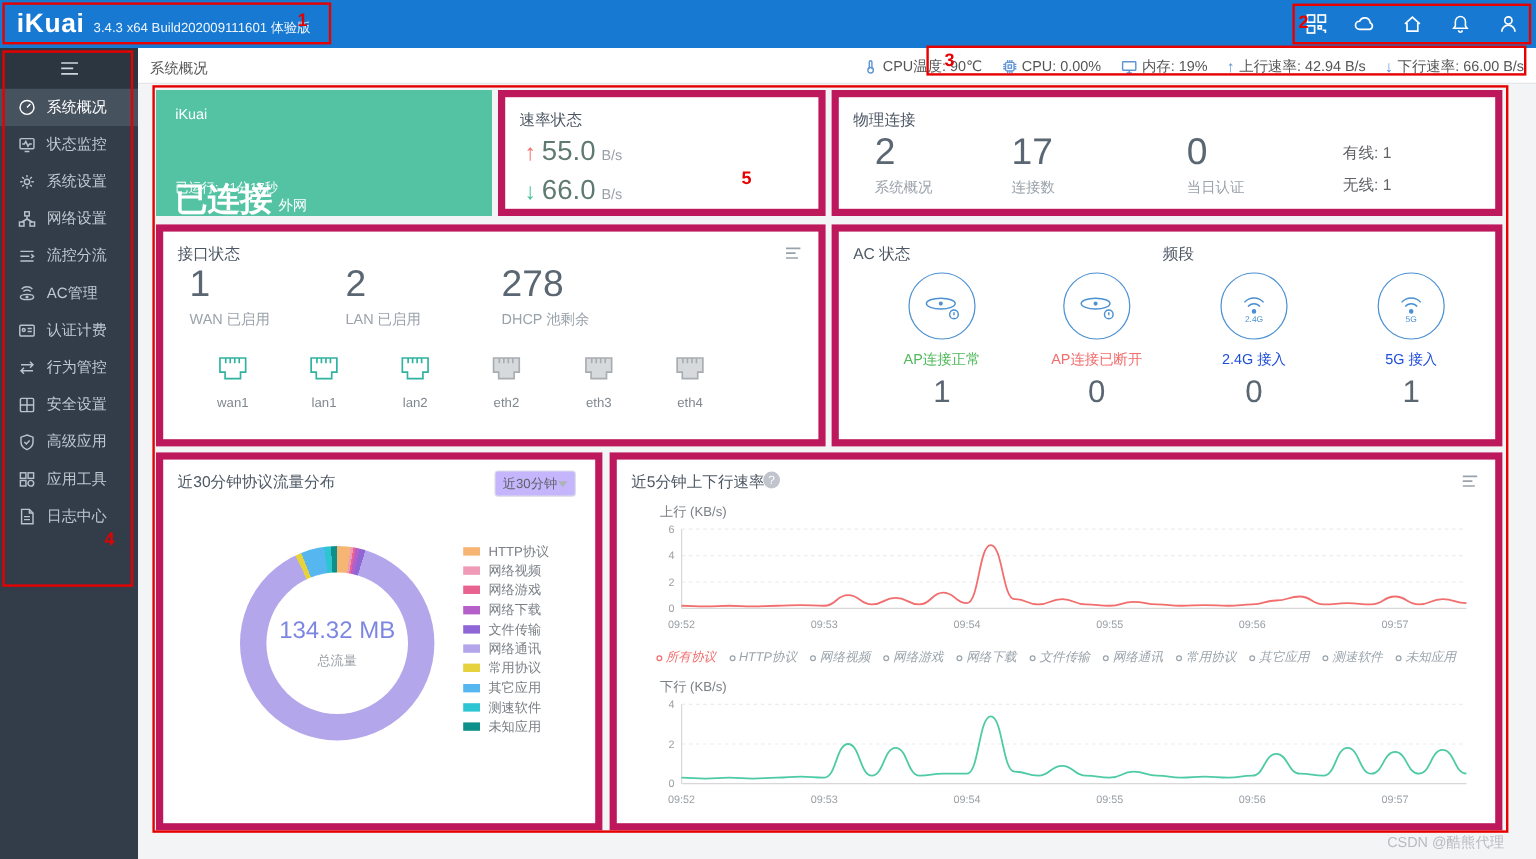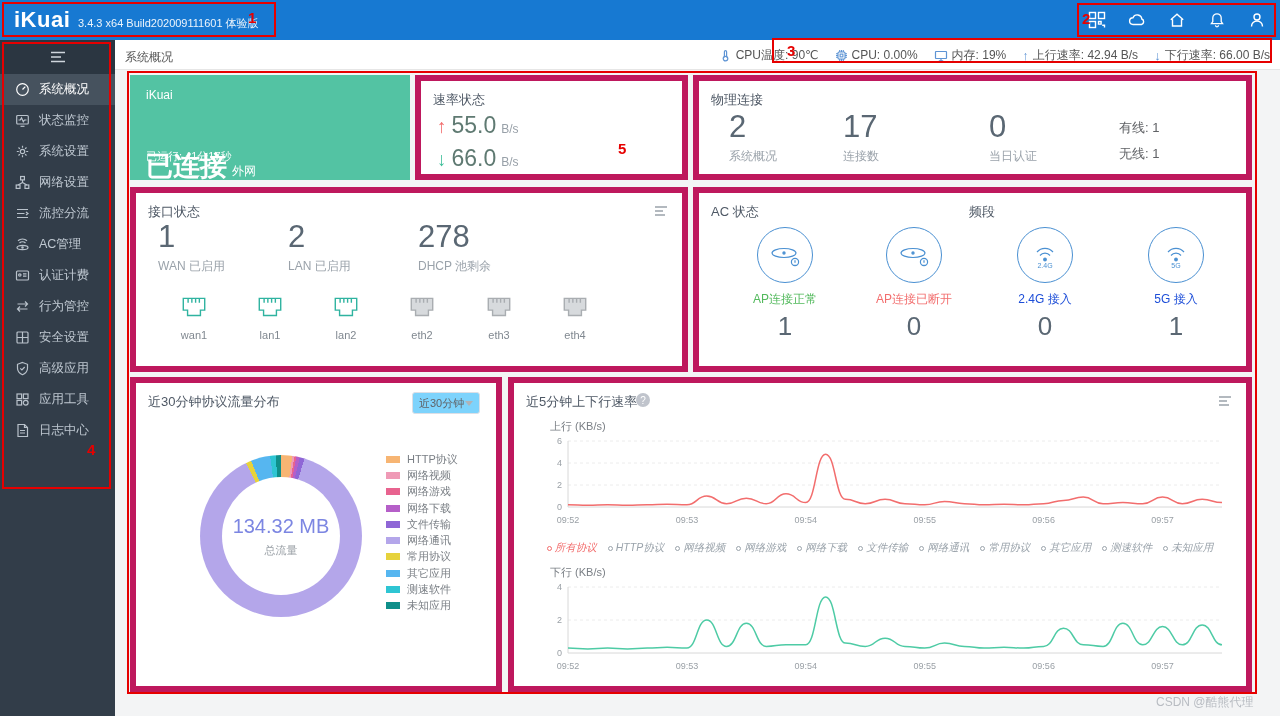--- a/index.html
+++ b/index.html
@@ -73,21 +73,21 @@
   .band-title{position:absolute;left:270px;top:10px;font-size:13px;color:#4e5865;}
   .ac-block{position:absolute;top:34px;width:120px;text-align:center;}
   .ac-circle{width:56px;height:56px;border:1px solid #4a90d2;border-radius:50%;margin:0 auto;display:flex;align-items:center;justify-content:center;}
   .ac-label{font-size:12px;margin-top:8px;color:#1d4ed8;}
   .ac-label.ok{color:#52b95c;}
   .ac-label.err{color:#f26d6d;}
   .ac-value{font-size:26px;color:#5a6773;margin-top:3px;}
 
   
   .card-proto{left:15px;top:307px;width:372px;height:315px;}
-  .range-select{position:absolute;right:16px;top:9px;width:68px;height:22px;border:1px solid #dcdfe6;border-radius:3px;font-size:11px;color:#606266;display:flex;align-items:center;padding:0 6px;justify-content:space-between;cursor:pointer;background:#7dd3fc;}
+  .range-select{position:absolute;right:16px;top:9px;width:68px;height:22px;border:1px solid #dcdfe6;border-radius:3px;font-size:11px;color:#606266;display:flex;align-items:center;padding:0 6px;justify-content:space-between;cursor:pointer;background:#c4b5fd;}
   .caret{width:0;height:0;border-left:4px solid transparent;border-right:4px solid transparent;border-top:5px solid #b0b3b8;}
   .donut{position:absolute;left:64px;top:72px;width:162px;height:162px;border-radius:50%;}
   .donut-hole{position:absolute;left:22px;top:22px;width:118px;height:118px;background:#fff;border-radius:50%;display:flex;flex-direction:column;align-items:center;justify-content:center;}
   .donut-val{font-size:20px;color:#7c86e2;}
   .donut-lbl{font-size:11px;color:#9aa0a6;margin-top:5px;}
   .pleg{position:absolute;left:250px;top:68px;}
   .pleg-item{display:flex;align-items:center;height:16.3px;}
   .swatch{width:14px;height:7px;margin-right:7px;flex:none;}
   .pleg-item span{font-size:11px;color:#7a7f85;}
 

